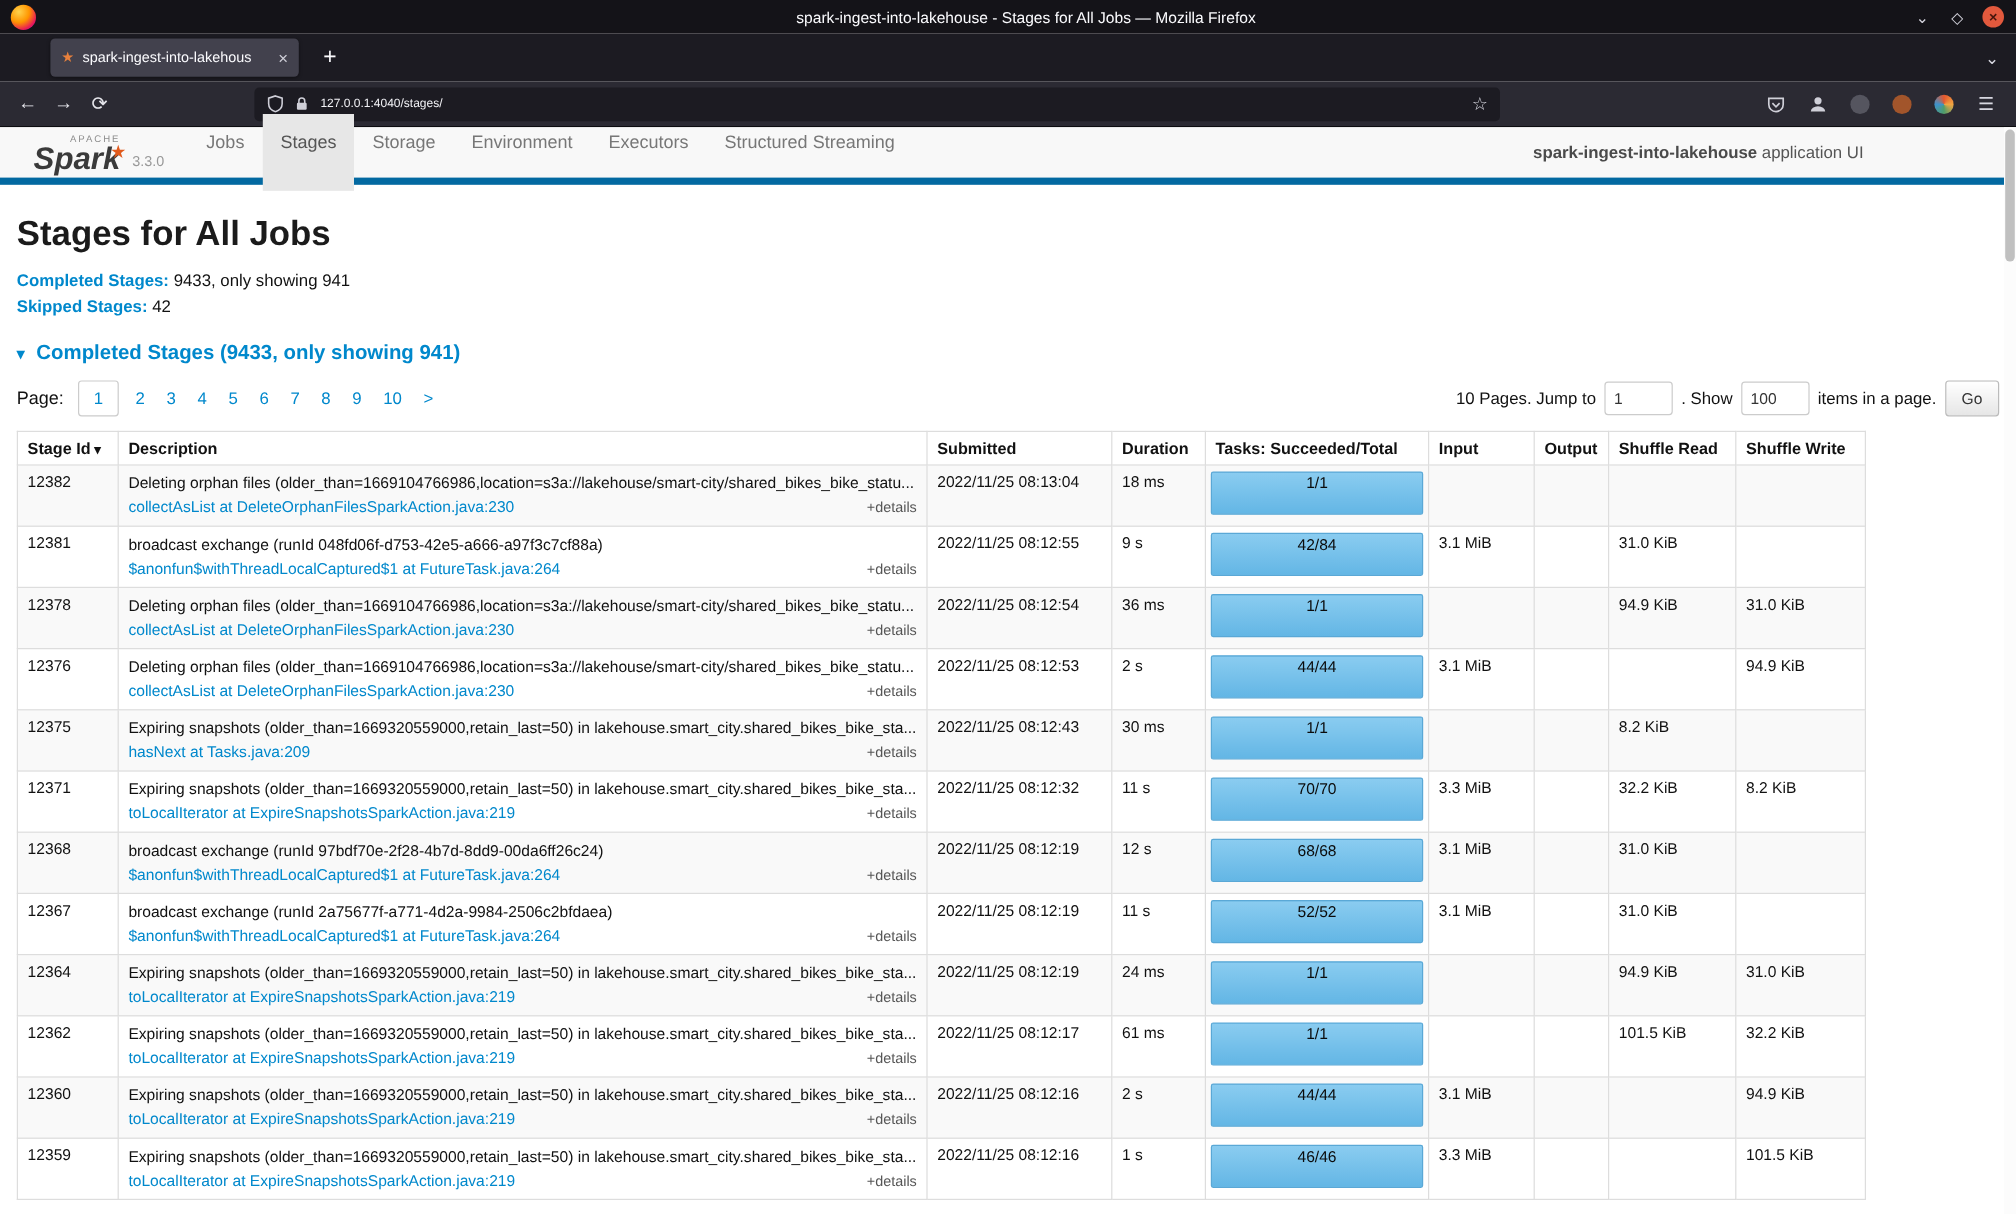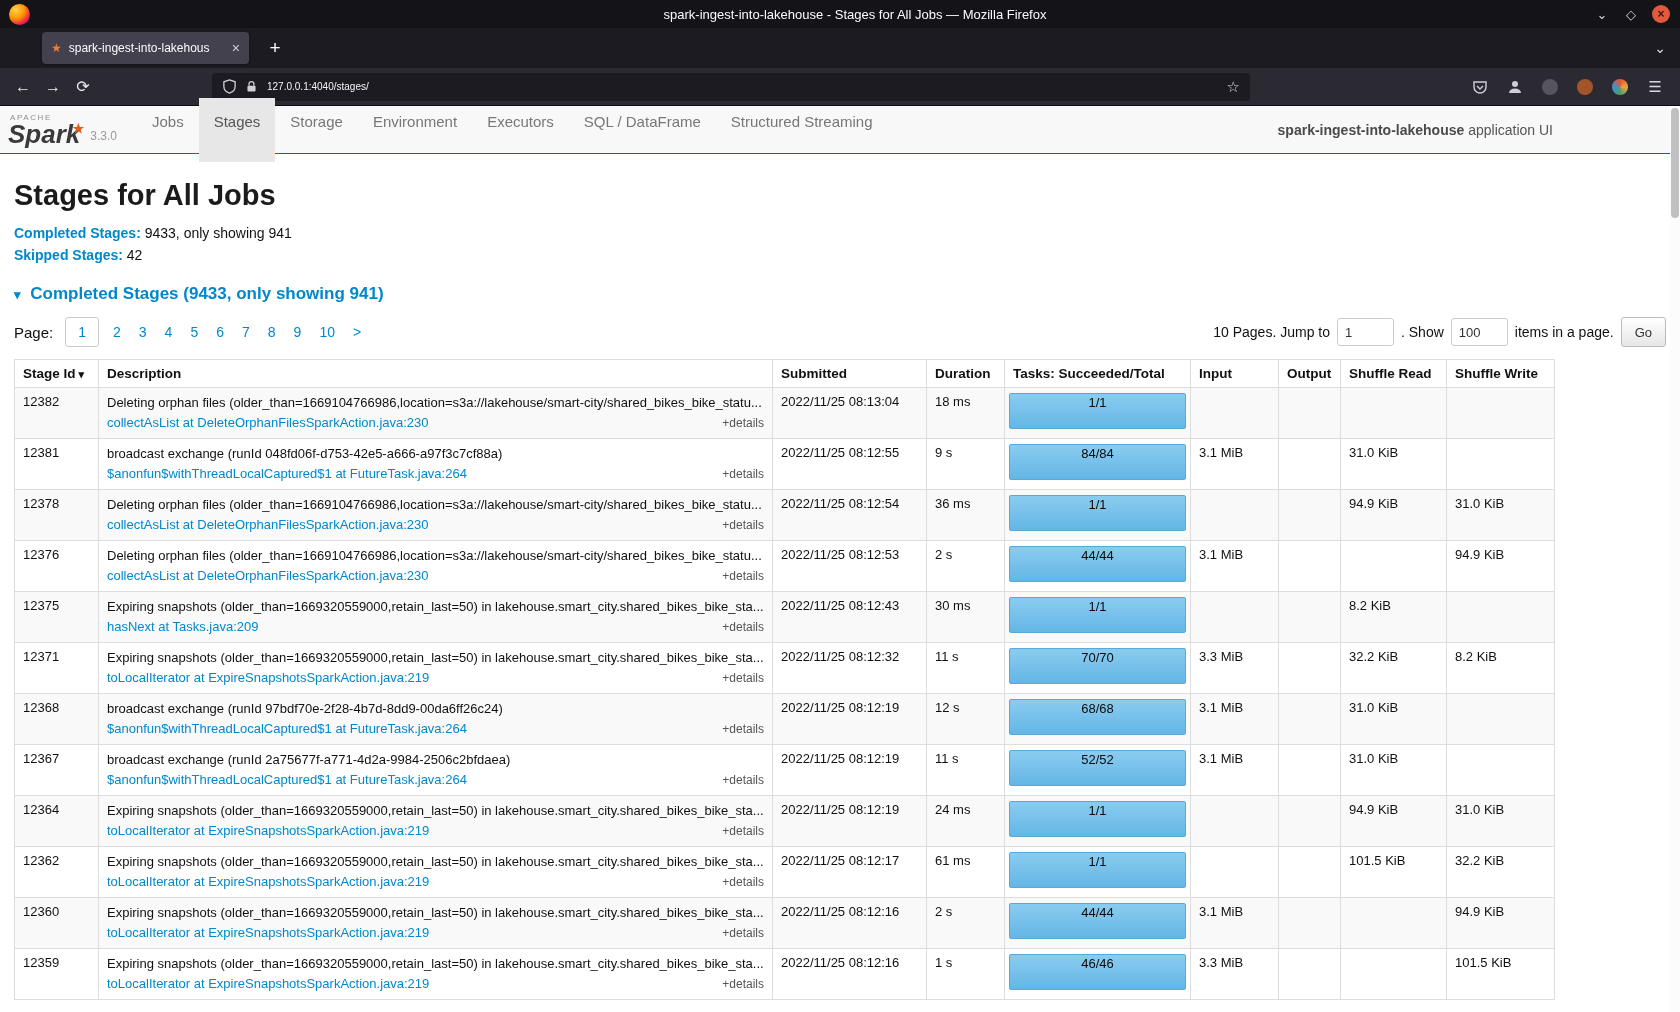--- a/index.html
+++ b/index.html
@@ -33,21 +33,21 @@
   .url-text { flex:1; color:#f3f3f7; font-size:10px; margin-left:9px; white-space:nowrap; overflow:hidden; }
   .url-star { color:#d7d7e0; font-size:15px; }
   .toolbar-right { margin-left:auto; display:flex; align-items:center; gap:17px; padding-right:8px; }
   .tb-icon { width:18px; height:18px; display:flex; align-items:center; justify-content:center; color:#d7d7e0; font-size:15px; }
   .ext-dark { width:16px; height:16px; border-radius:50%; background:#55555f; }
   .ext-avatar { width:16px; height:16px; border-radius:50%; background:#a2552b; }
   .ext-pinwheel { width:16px; height:16px; border-radius:50%;
                   background:conic-gradient(#e4572e, #f2a541 25%, #4f9d69 50%, #3e92cc 75%, #e4572e); }
 
   
-  .spark-header { height:48px; background:#f8f8f8; border-bottom:1px solid #0369a1; display:flex; align-items:center; padding-left:8px; }
+  .spark-header { height:48px; background:#f8f8f8; border-bottom:6px solid #0369a1; display:flex; align-items:center; padding-left:28px;text-align:right; }
   .logo { display:flex; align-items:flex-end; }
   .logo-main { display:flex; flex-direction:column; }
   .logo-apache { font-size:8px; color:#8d8d8d; letter-spacing:1.6px; margin-left:2px; }
   .logo-spark { font-size:26px; font-weight:bold; color:#3a3a3a; line-height:24px; position:relative; font-style:italic; }
   .logo-star { position:absolute; top:-5px; right:-4px; color:#e25a1c; font-size:13px; font-style:normal; }
   .logo-version { font-size:12px; color:#999; margin:0 0 3px 10px; }
   .spark-nav { display:flex; height:64px; margin-left:20px; }
   .spark-nav-item { padding:0 15px; line-height:48px; font-size:15px; color:#777; cursor:pointer; white-space:nowrap; }
   .spark-nav-item.active { background:#e7e7e7; color:#555; }
   .app-label { margin-left:auto; padding-right:127px; font-size:14px; color:#555; white-space:nowrap; }
@@ -162,21 +162,20 @@
       <div class="logo-spark"><span>Spark</span><span class="logo-star">★</span></div>
     </div>
     <div class="logo-version">3.3.0</div>
   </div>
   <div class="spark-nav">
       <div class="spark-nav-item">Jobs</div>
       <div class="spark-nav-item active">Stages</div>
       <div class="spark-nav-item">Storage</div>
       <div class="spark-nav-item">Environment</div>
       <div class="spark-nav-item">Executors</div>
-      <div class="spark-nav-item">SQL / DataFrame</div>
       <div class="spark-nav-item">Structured Streaming</div>
     </div>
   <div class="app-label">
     <b>spark-ingest-into-lakehouse</b>
     <span>application UI</span>
   </div>
 </div>
 
 <div class="content">
   <h1 class="page-title">Stages for All Jobs</h1>
@@ -276,21 +275,21 @@
       <div class="desc-line">broadcast exchange (runId 048fd06f-d753-42e5-a666-a97f3c7cf88a)</div>
       <div class="desc-bottom">
         <a class="call-link">$anonfun$withThreadLocalCaptured$1 at FutureTask.java:264</a>
         <span class="details">+details</span>
       </div>
     </td>
     <td>2022/11/25 08:12:55</td>
     <td>9 s</td>
     <td class="tasks-cell">
       <div class="task-bar" style="width: 100%;">
-        <span>84/84</span>
+        <span>42/84</span>
       </div>
     </td>
     <td>3.1 MiB</td>
     <td></td>
     <td>31.0 KiB</td>
     <td></td>
   </tr>
 
   <tr>
     <td>12378</td>

